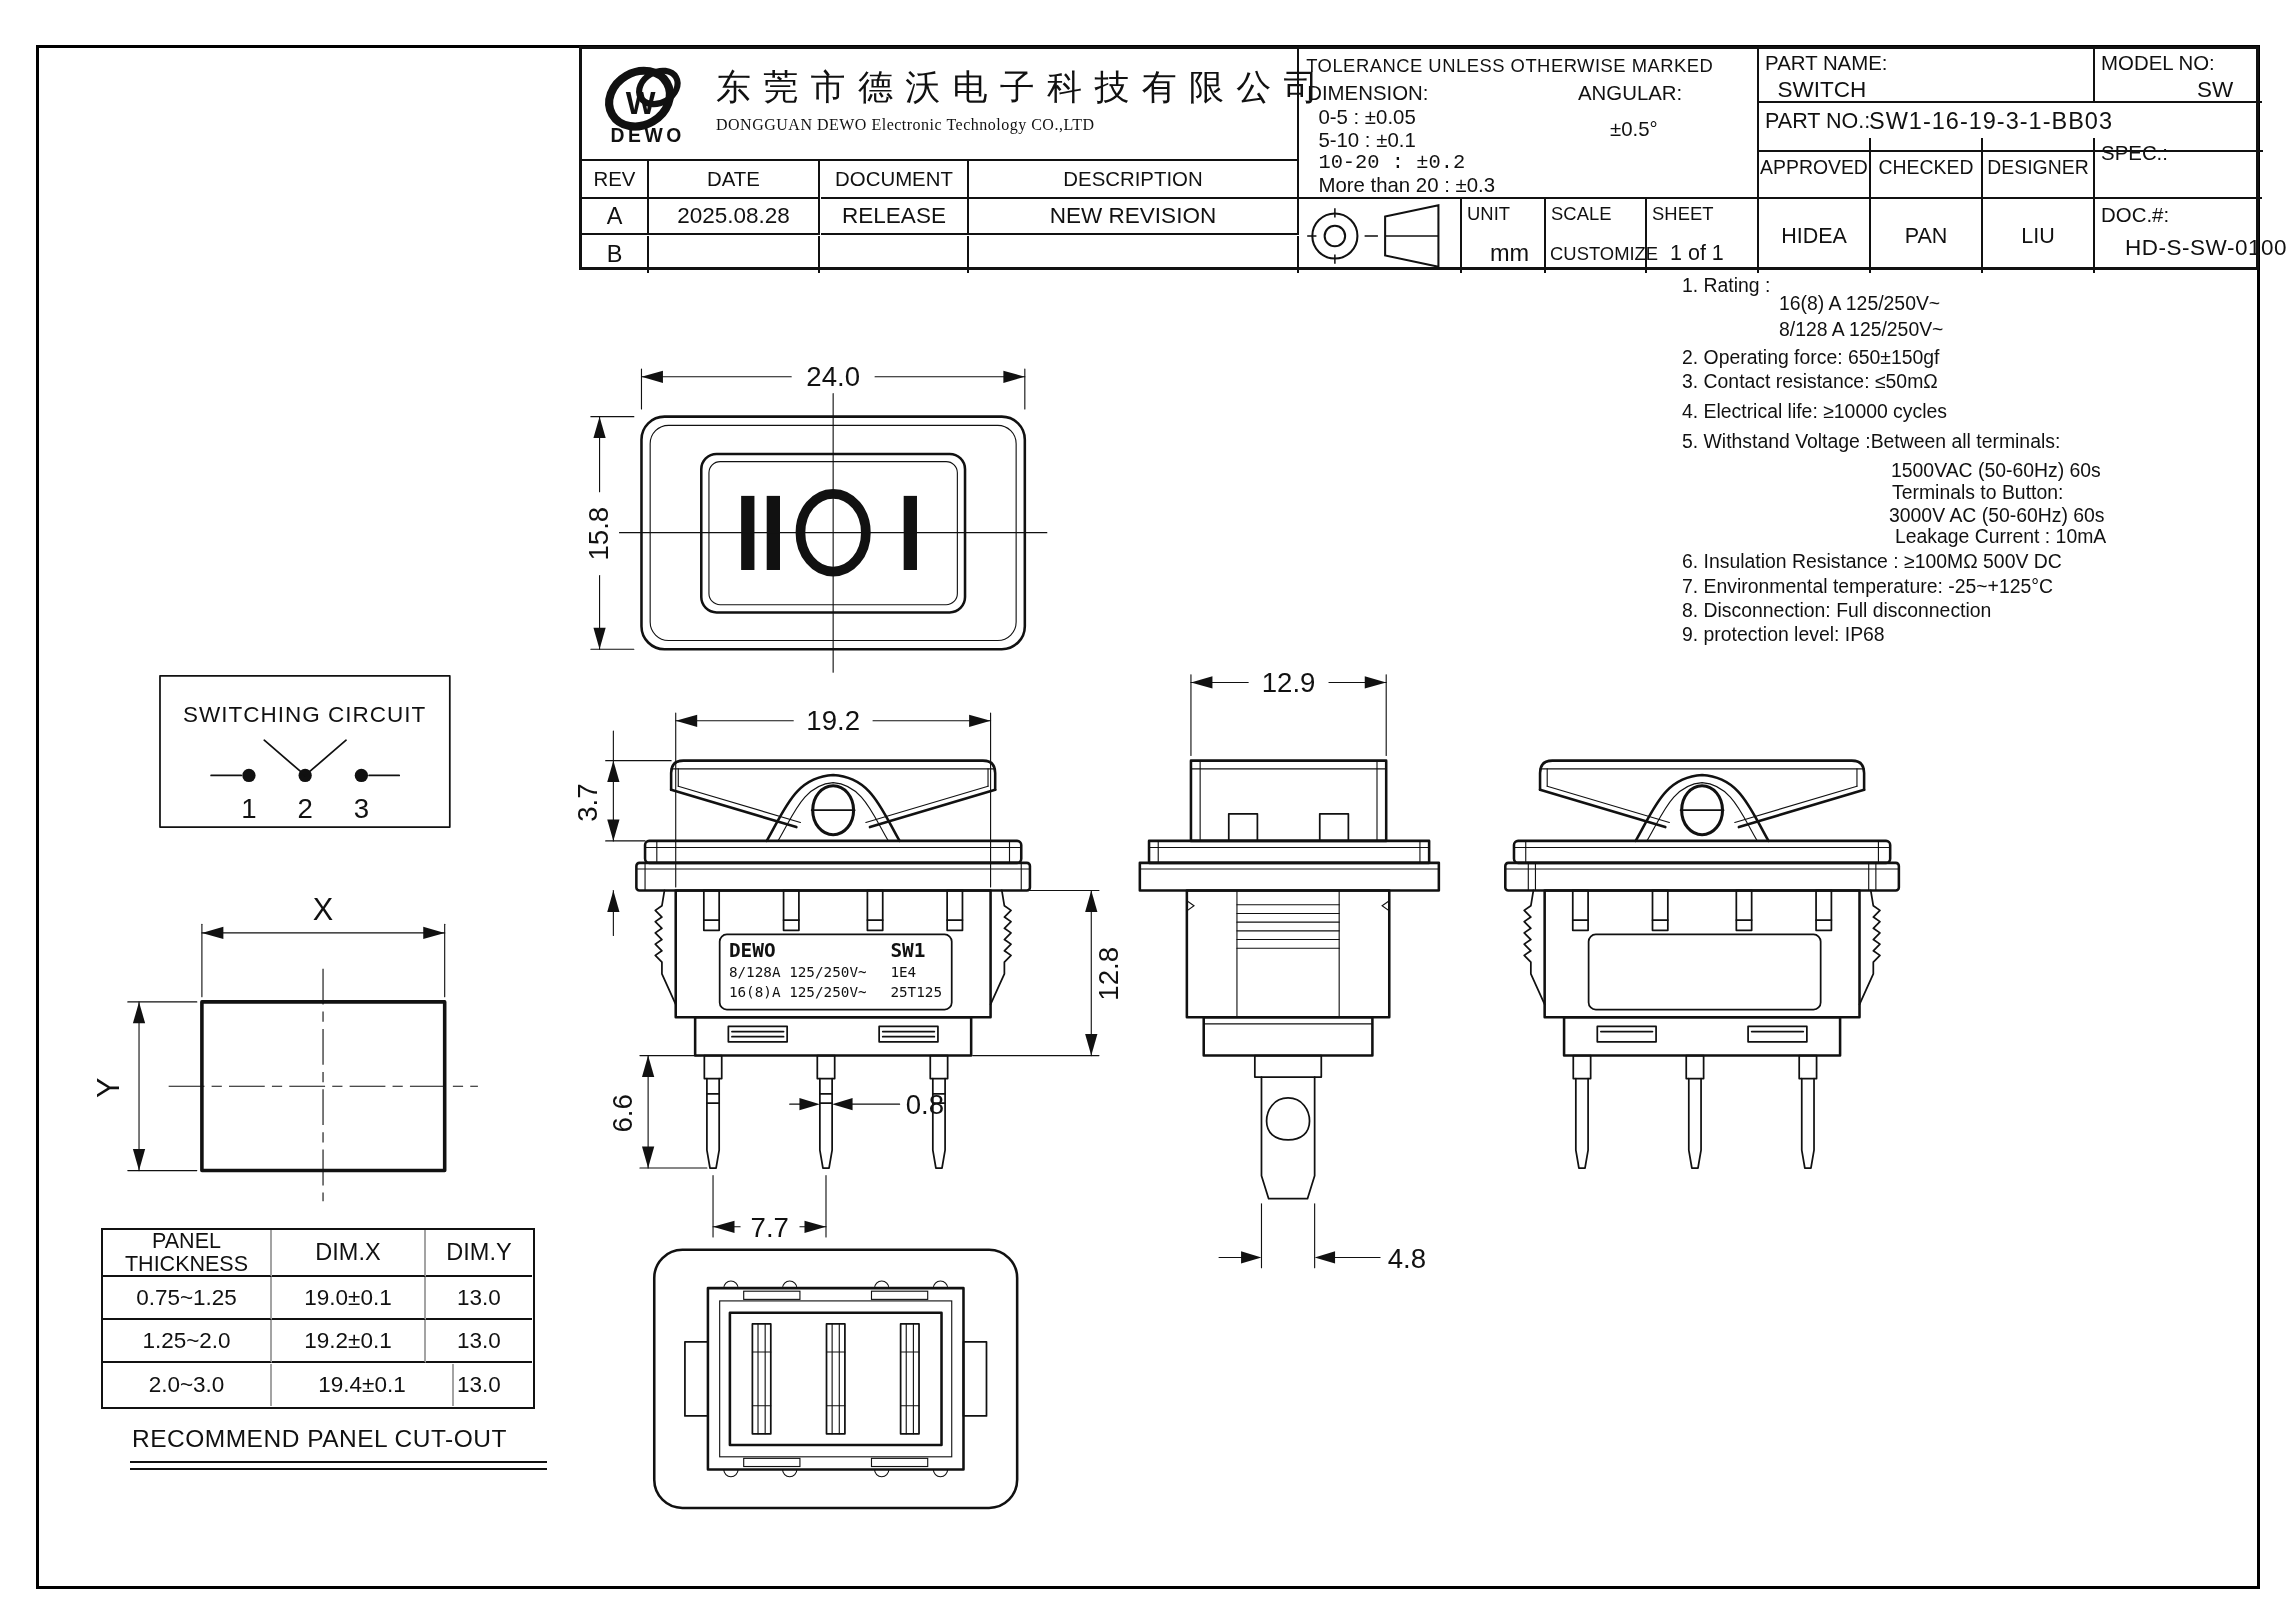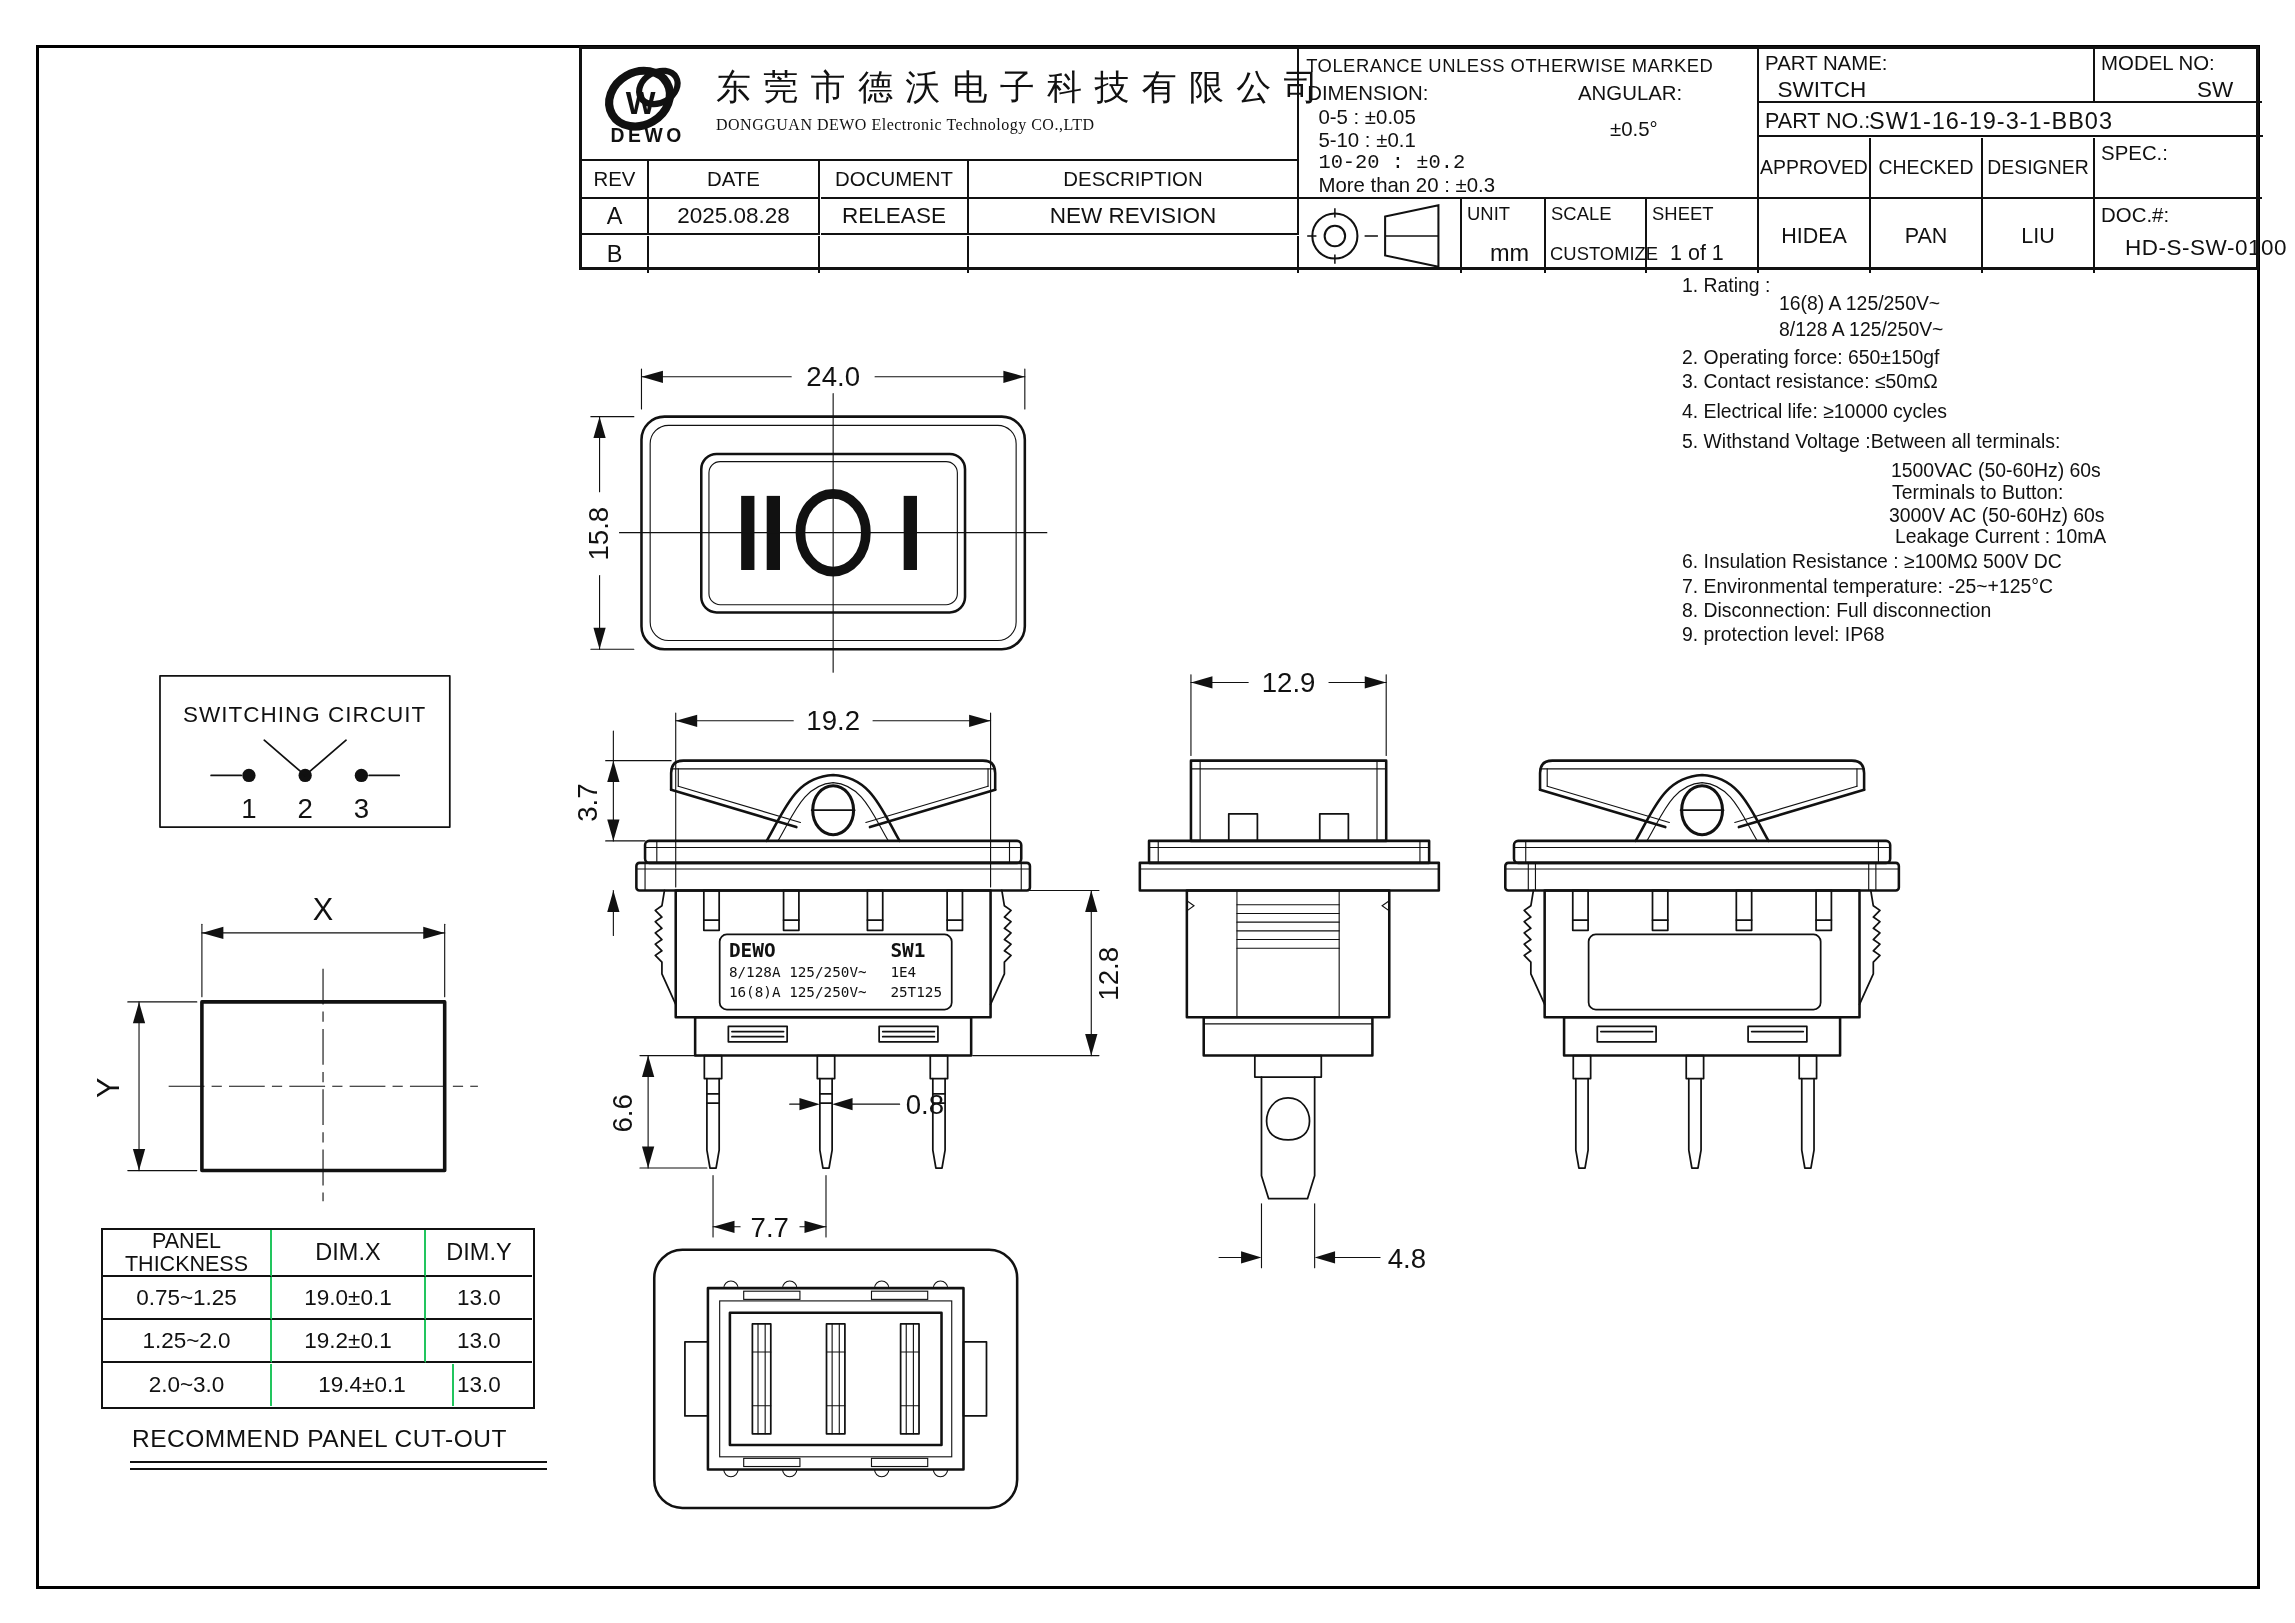--- a/index.html
+++ b/index.html
@@ -29,21 +29,21 @@
   .lbls{font-family:"DejaVu Sans Mono",monospace;font-size:28px;text-anchor:start;}
   
   .spec{position:absolute;font-size:19.4px;white-space:nowrap;}
   .t36{font-size:18.4px;} .t38{font-size:19.4px;} .t40{font-size:20.4px;}
   .t42{font-size:21.5px;} .t44{font-size:22.5px;} .t46{font-size:23.5px;}
   .cn{font-size:35px;letter-spacing:12.3px;white-space:nowrap;font-family:"Liberation Serif",serif;}
   .en{font-size:16px;white-space:nowrap;font-family:"Liberation Serif",serif;letter-spacing:0.5px;}
   .nw{white-space:nowrap;}
   
   .ptable{border:2.6px solid #111;}
-  .pcell{position:absolute;box-sizing:border-box;border-right:2px solid #22c55e;border-bottom:2px solid #111;
+  .pcell{position:absolute;box-sizing:border-box;border-right:2px solid #a3a3a3;border-bottom:2px solid #111;
          display:flex;align-items:center;justify-content:center;text-align:center;}
   .noR{border-right:none;} .noB{border-bottom:none;}
 </style>
 </head>
 <body>
 
 <div class="sheet">
 
   <div class="abs pageborder" style="left:36px;top:45px;width:2224px;height:1544px;"></div>
 
@@ -452,21 +452,21 @@
 
     <div class="cell br bb" style="left:1177px;top:0;width:336px;height:54px;">
       <div class="abs t40" style="left:6.1px;top:3.1px;">PART NAME:</div>
       <div class="abs t44" style="left:18.4px;top:28px;">SWITCH</div>
     </div>
     <div class="cell bb" style="left:1513px;top:0;width:167px;height:54px;">
       <div class="abs t40" style="left:6.1px;top:3.1px;">MODEL NO:</div>
       <div class="abs t44" style="left:102px;top:28px;">SW</div>
     </div>
 
-    <div class="cell bb" style="left:1177px;top:54px;width:504px;height:34px;">
+    <div class="cell bb" style="left:1177px;top:54px;width:504px;height:49px;">
       <div class="abs t42" style="left:6.1px;top:6.1px;">PART NO.:</div>
       <div class="abs t46" style="left:110px;top:5.1px;letter-spacing:1px;">SW1-16-19-3-1-BB03</div>
     </div>
 
     <div class="cell br bb ctr t38" style="left:1177px;top:89px;width:112px;height:61px;">APPROVED</div>
     <div class="cell br bb ctr t38" style="left:1289px;top:89px;width:112px;height:61px;">CHECKED</div>
     <div class="cell br bb ctr t38" style="left:1401px;top:89px;width:112px;height:61px;">DESIGNER</div>
     <div class="cell bb" style="left:1513px;top:89px;width:167px;height:61px;">
       <div class="abs t40" style="left:6.1px;top:4.1px;">SPEC.:</div>
     </div>

